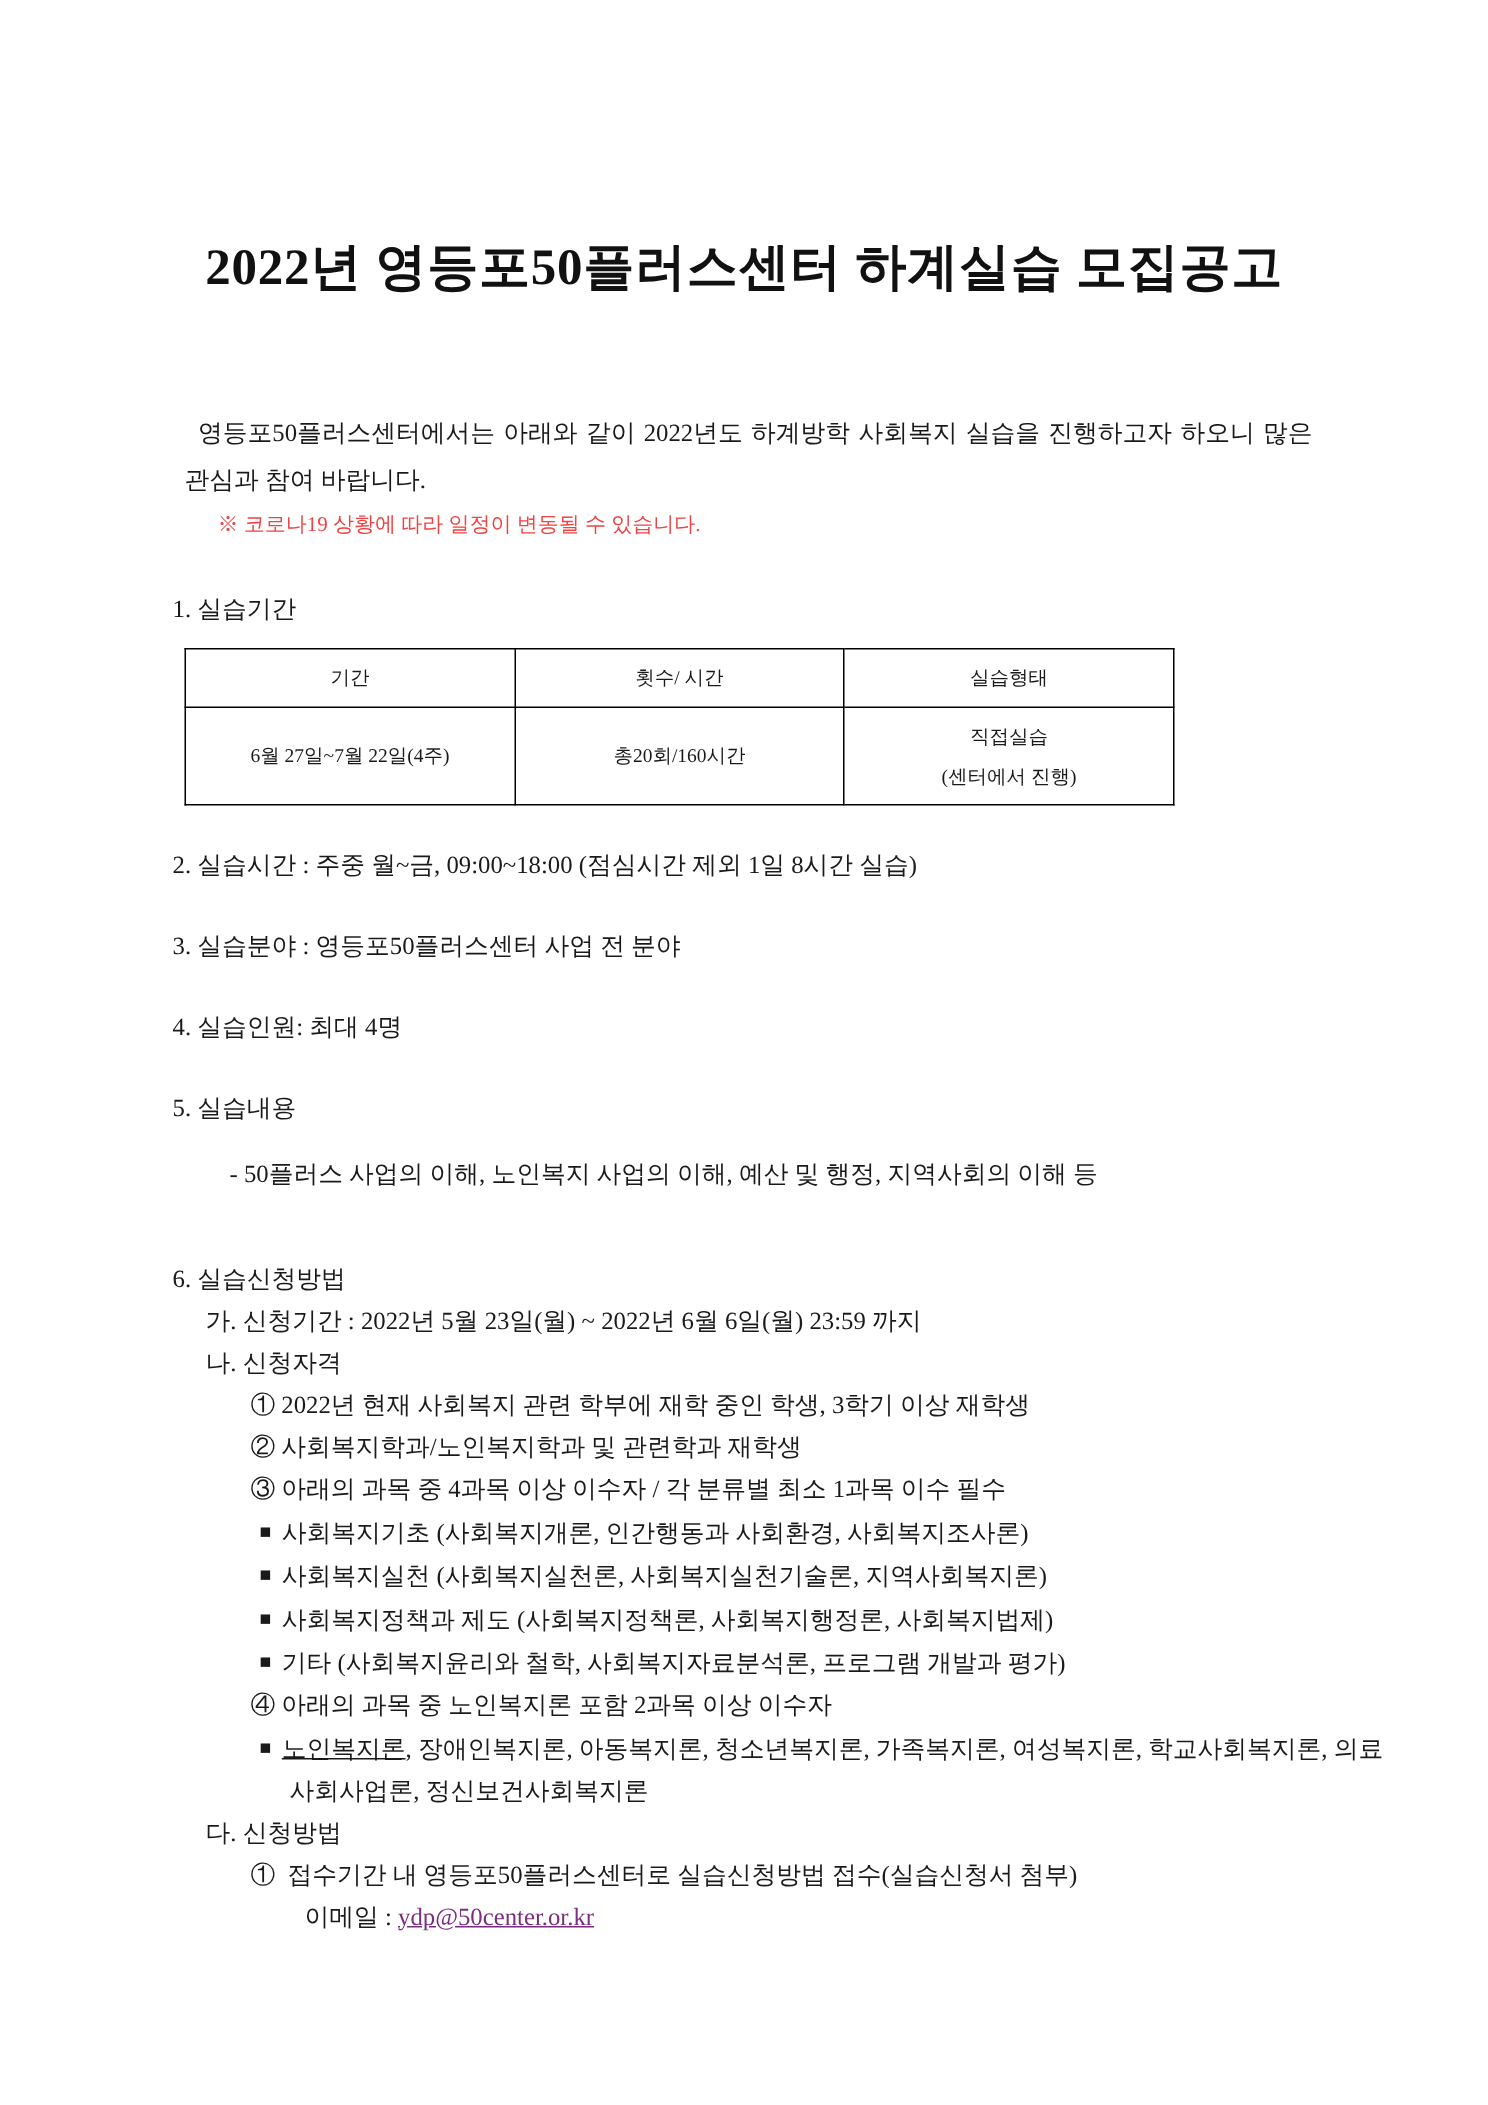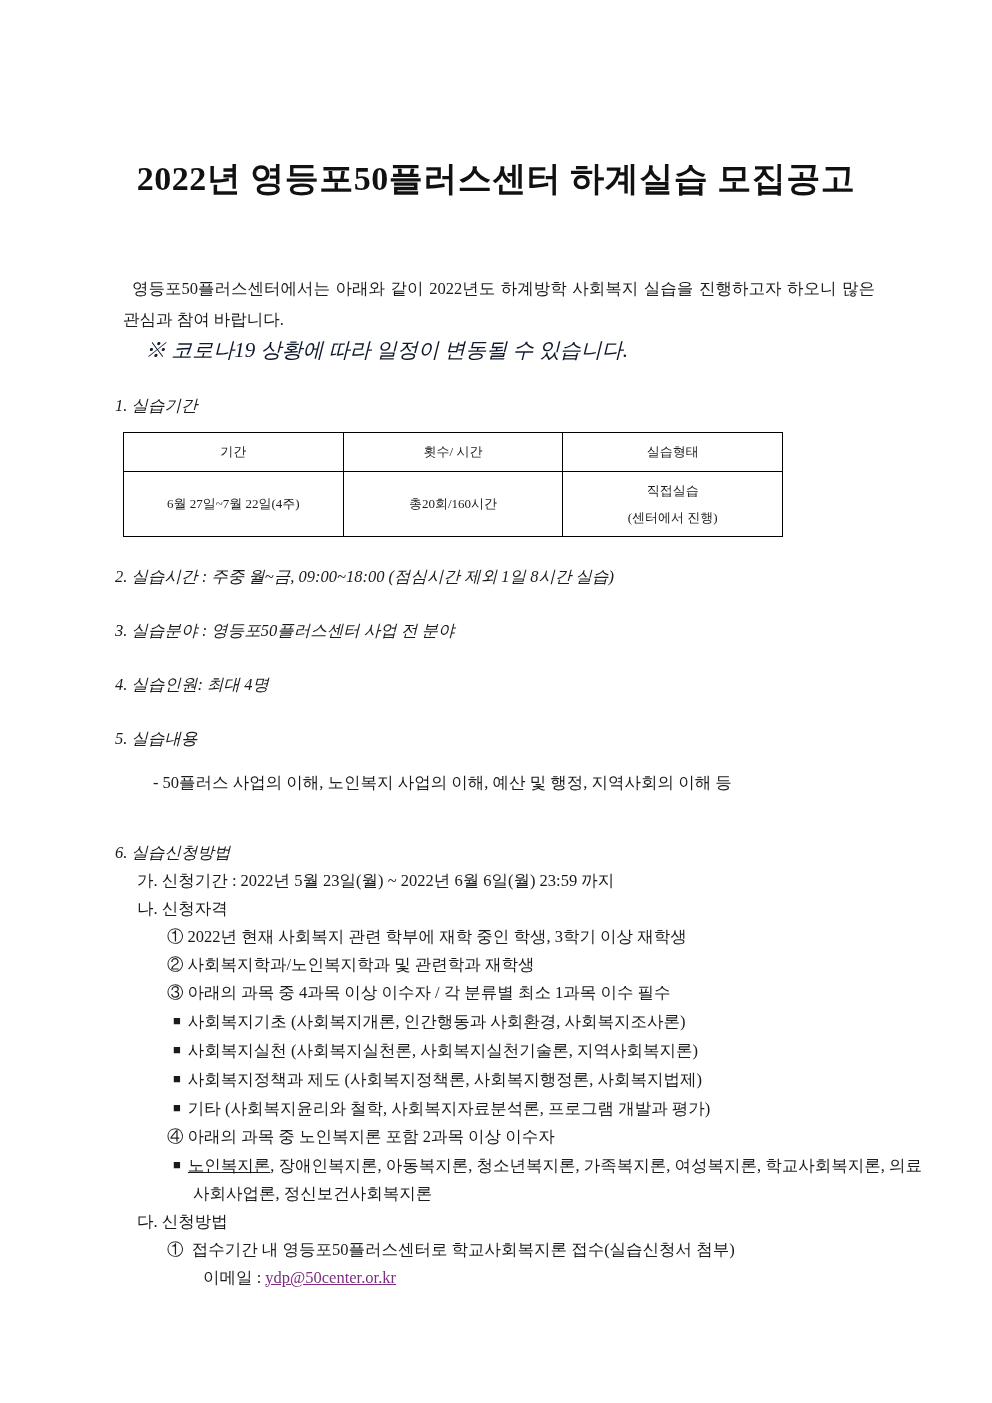--- a/index.html
+++ b/index.html
@@ -44,39 +44,37 @@
     line-height: 31px;
     text-align: justify;
     text-justify: inter-ideograph;
     word-break: keep-all;
   }
   .intro p {
     margin: 0;
     text-indent: 9px;
   }
   .notice {
-    color: #0f172a;
+    color: #ef4444;
     margin: 0;
     padding-left: 13px;
-    font-size: 21px;
+    font-size: 14px;
     line-height: 31px;
-    font-style: italic;
   }
 
   
   .section {
     padding-left: 115px;
     font-size: 16.5px;
     line-height: 28px;
   }
   .sec-head {
     margin: 0;
     padding: 0;
     white-space: nowrap;
-    font-style: italic;
   }
 
   .lvl-dash {
     padding-left: 22px;
     margin: 16px;
     white-space: nowrap;
   }
 
   .lvl-ga {
     padding-left: 22px;
@@ -232,21 +230,21 @@
       <span class="num">④</span><span>아래의 과목 중 노인복지론 포함 2과목 이상 이수자</span>
     </p>
 
     <p class="lvl-sq">
       <span class="sqm">■</span><span class="u">노인복지론</span><span>, 장애인복지론, 아동복지론, 청소년복지론, 가족복지론, 여성복지론, 학교사회복지론, 의료사회사업론, 정신보건사회복지론</span>
     </p>
 
     <p class="lvl-ga">다. 신청방법</p>
 
     <p class="lvl-num">
-      <span class="num">①</span>&nbsp;<span>접수기간 내 영등포50플러스센터로 학교사회복지론 접수(실습신청서 첨부)</span>
+      <span class="num">①</span>&nbsp;<span>접수기간 내 영등포50플러스센터로 실습신청방법 접수(실습신청서 첨부)</span>
     </p>
 
     <p class="lvl-email">
       <span>이메일 : </span><a class="maillink" href="#">ydp@50center.or.kr</a>
     </p>
   </div>
 
 </div>
 
 </body></html>

